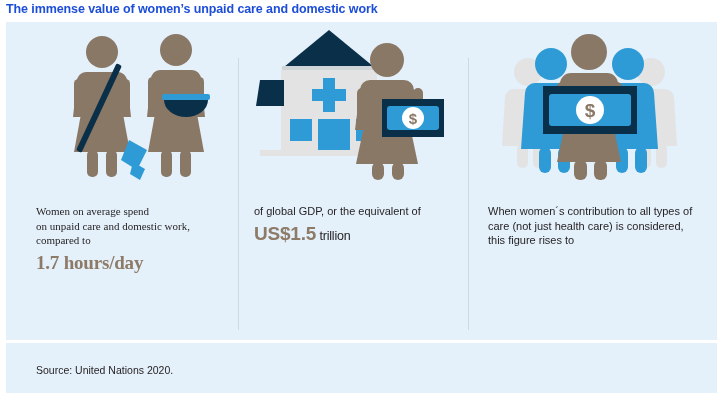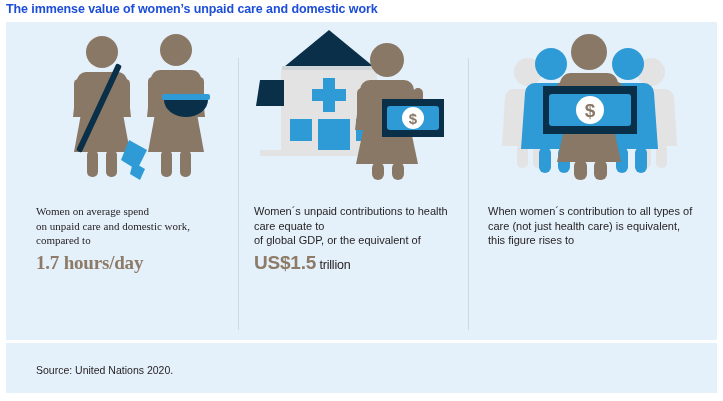--- a/index.html
+++ b/index.html
@@ -174,21 +174,20 @@
 
           <g>
             <rect x="128" y="77" width="62" height="38" fill="#0a3049"></rect>
             <rect x="133" y="84" width="52" height="24" rx="3" fill="#2e9bd6"></rect>
             <circle cx="159" cy="96" r="11" fill="#ffffff"></circle>
             <text x="159" y="101.5" font-family="'Liberation Sans',sans-serif" font-size="15" font-weight="bold" fill="#8a7866" text-anchor="middle">$</text>
           </g>
         </svg>
       </div>
       <div class="copy">
-        <div class="small">Women´s unpaid contributions to health care equate to</div>
         <div class="small">of global GDP, or the equivalent of</div>
         <div class="gap"></div>
         <div class="big"><span>US$1.5</span><span class="suffix"> trillion</span></div>
       </div>
     </div>
 
     <div class="col col3">
       <div class="art">
         <svg width="205" height="160" viewBox="0 0 205 160">
 
@@ -226,21 +225,21 @@
 
           <g>
             <rect x="55" y="64" width="94" height="48" fill="#0a3049"></rect>
             <rect x="61" y="72" width="82" height="32" rx="3" fill="#2e9bd6"></rect>
             <circle cx="102" cy="88" r="14" fill="#ffffff"></circle>
             <text x="102" y="95" font-family="'Liberation Sans',sans-serif" font-size="19" font-weight="bold" fill="#8a7866" text-anchor="middle">$</text>
           </g>
         </svg>
       </div>
       <div class="copy">
-        <div class="small">When women´s contribution to all types of care (not just health care) is equivalent, this figure rises to</div>
+        <div class="small">When women´s contribution to all types of care (not just health care) is considered, this figure rises to</div>
         <div class="gap"></div>
       </div>
     </div>
 
   </div>
 
   <div class="divider-h"></div>
   <div class="source">Source: United Nations 2020.</div>
 
 </div>

